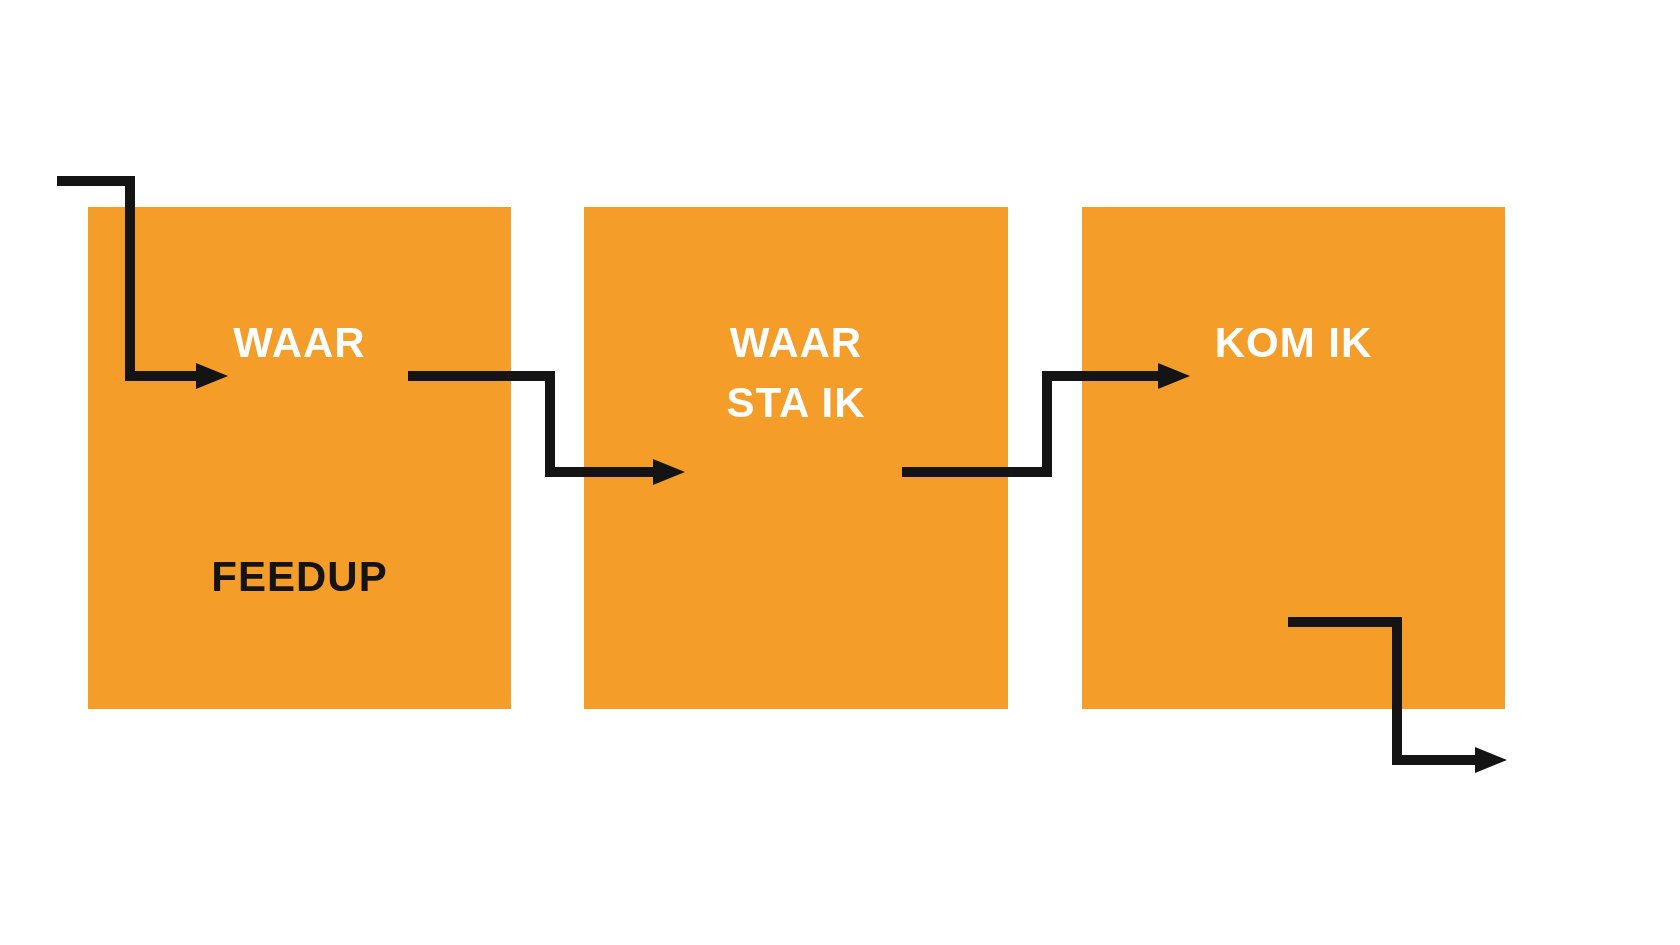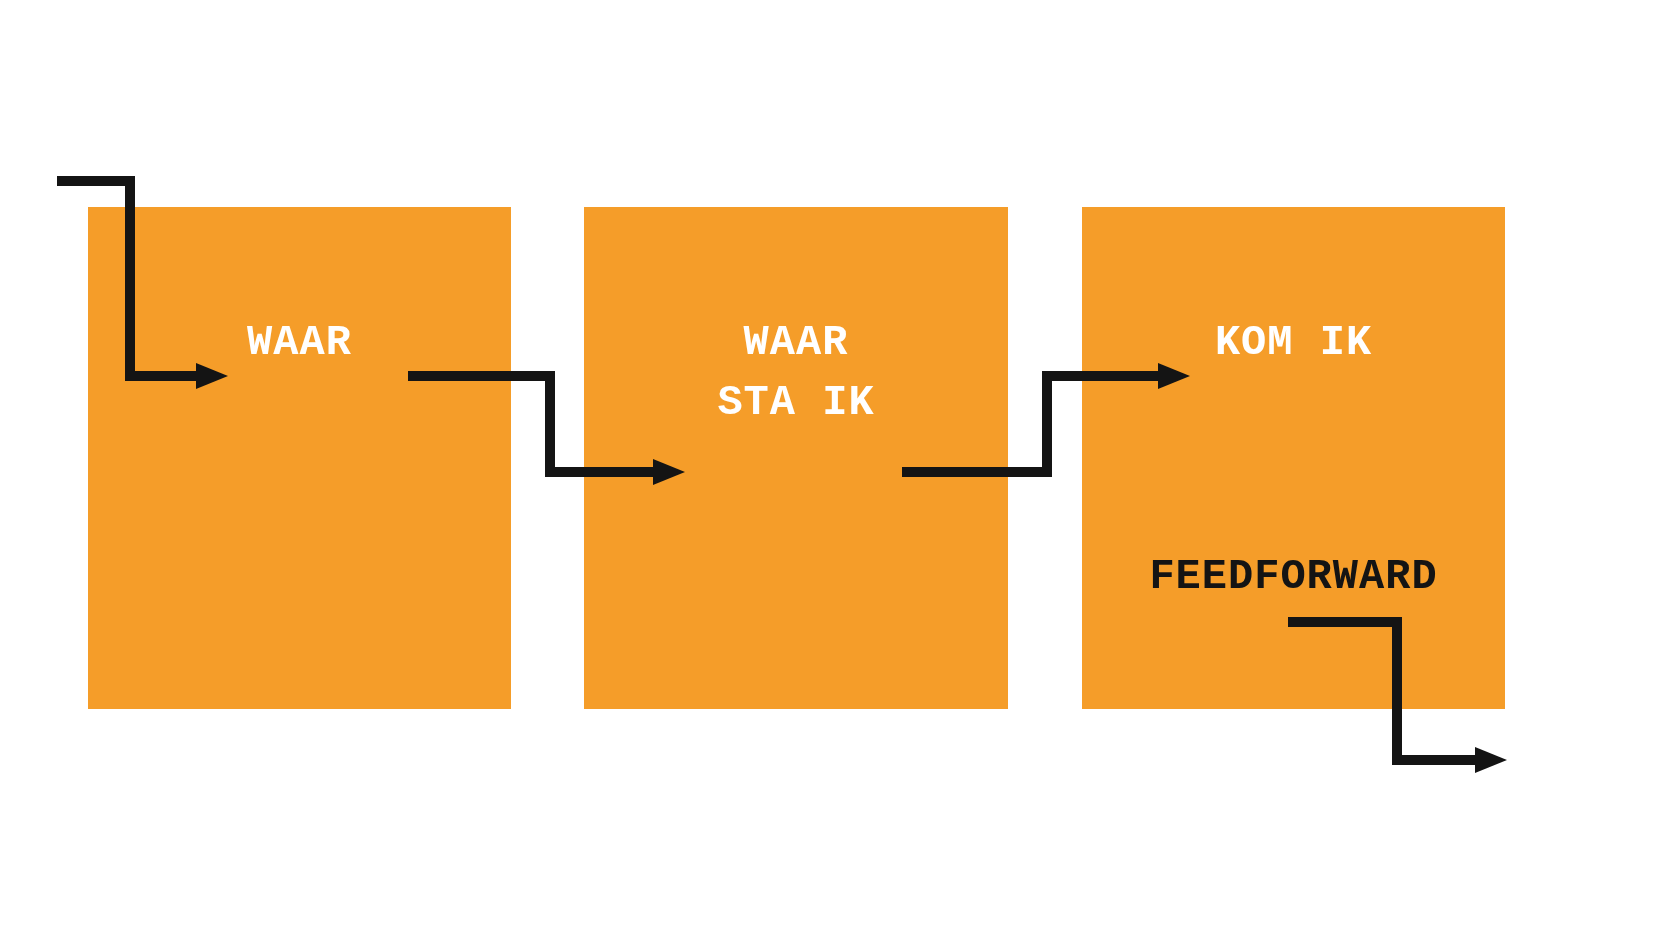--- a/index.html
+++ b/index.html
@@ -6,21 +6,21 @@
     margin: 0;
     padding: 0;
     background: #ffffff;
   }
   .canvas {
     position: relative;
     width: 1680px;
     height: 945px;
     background: var(--bg, #ffffff);
     overflow: hidden;
-    font-family: Liberation Mono, monospace;
+    font-family: Liberation Sans, sans-serif;
   }
   .flow-box {
     position: absolute;
     top: 207px;
     width: 423px;
     height: 502px;
     background: var(--box-fill, #F59D29);
   }
   .flow-box.box-0 { left: 88px; }
   .flow-box.box-1 { left: 584px; width: 424px; }
@@ -69,34 +69,34 @@
 </style>
 </head>
 <body>
 
 <div class="canvas" style="--bg: #FFFFFF; --box-fill: #F59D29; --question-color: #FFFFFF; --label-color: #141414; --arrow-color: #141414;">
 
   <div class="flow-box box-0">
     <div class="question">
       <span>WAAR</span>
     </div>
+    <div class="box-label">FEEDUP</div>
   </div>
 
   <div class="flow-box box-1">
     <div class="question">
       <span>WAAR</span>
       <span>STA IK</span>
     </div>
   </div>
 
   <div class="flow-box box-2">
     <div class="question">
       <span>KOM IK</span>
     </div>
-    <div class="box-label">FEEDFORWARD</div>
   </div>
 
   <svg class="arrow-layer" viewBox="0 0 1680 945" xmlns="http://www.w3.org/2000/svg">
     <defs>
       <marker id="arrowhead" markerUnits="userSpaceOnUse" markerWidth="36" markerHeight="30" refX="2" refY="15" orient="auto">
         <polygon points="2,2 34,15 2,28"></polygon>
       </marker>
     </defs>
     <path d="M 57 181 H 130 V 376 H 196" marker-end="url(#arrowhead)"></path>
     <path d="M 408 376 H 550 V 472 H 653" marker-end="url(#arrowhead)"></path>

